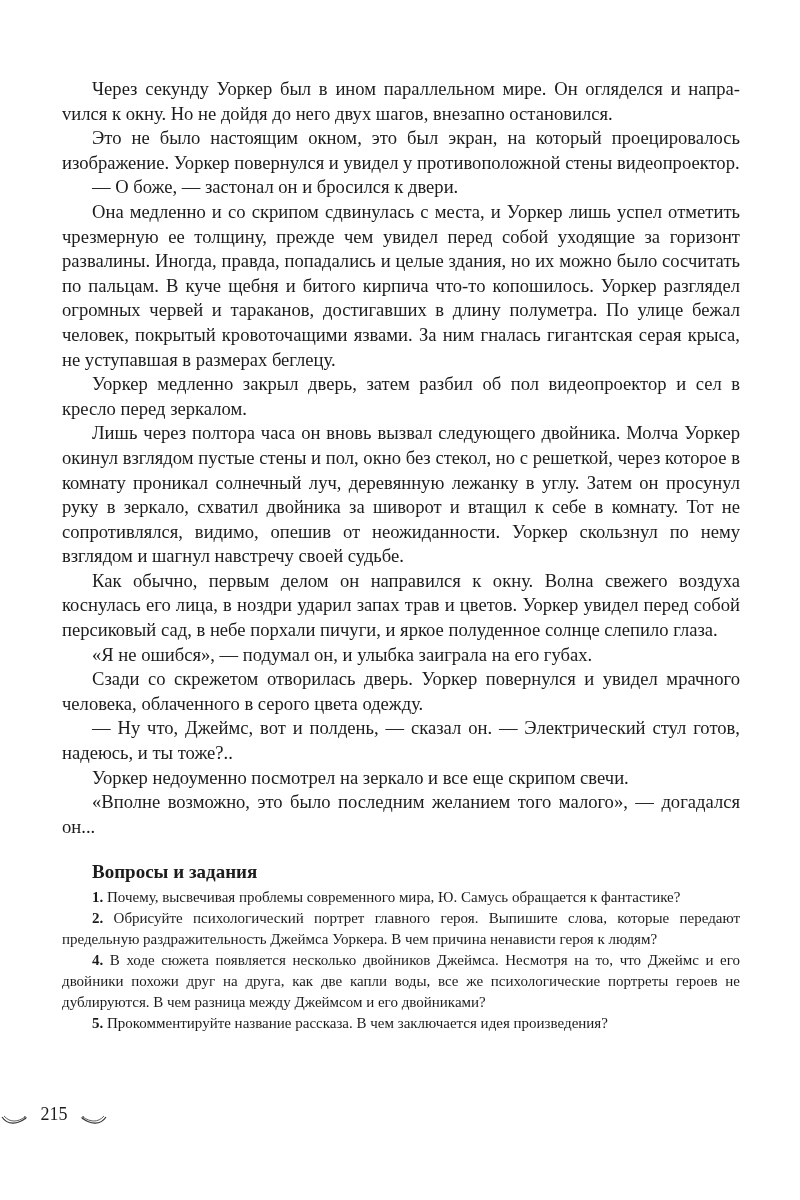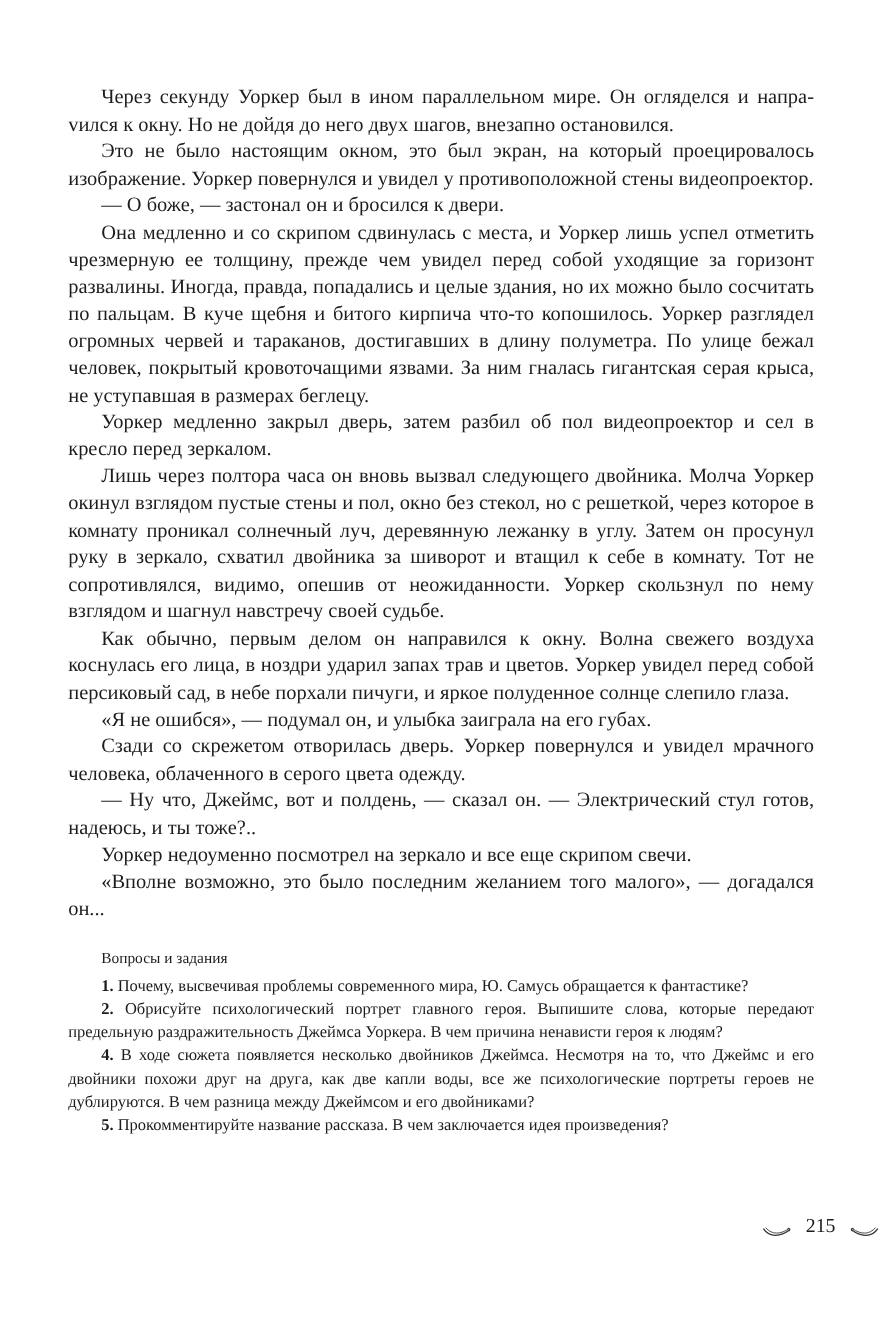--- a/index.html
+++ b/index.html
@@ -27,41 +27,41 @@
       line-height: 24.6px;
       text-align: justify;
       text-indent: 30px;
       hyphens: manual;
     }
     .questions {
       margin-top: 22px;
     }
     .questions h2 {
       margin: 0 0 4px 0;
-      font-size: 14px;
-      font-weight: normal;
+      font-size: 19px;
+      font-weight: bold;
       line-height: 22px;
       padding-left: 30px;
     }
     .questions p {
       margin: 0;
       font-size: 15px;
       line-height: 20.9px;
       text-align: justify;
       text-indent: 30px;
     }
     .questions .num {
       font-weight: bold;
     }
     .folio {
       position: absolute;
       left: 0;
       width: 800px;
       top: 1100px;
-      text-align: right;
+      text-align: left;
       font-size: 18px;
       line-height: 24px;
     }
     .folio .orn {
       display: inline-block;
       vertical-align: middle;
       width: 28px;
       height: 12px;
     }
     .folio .num {

